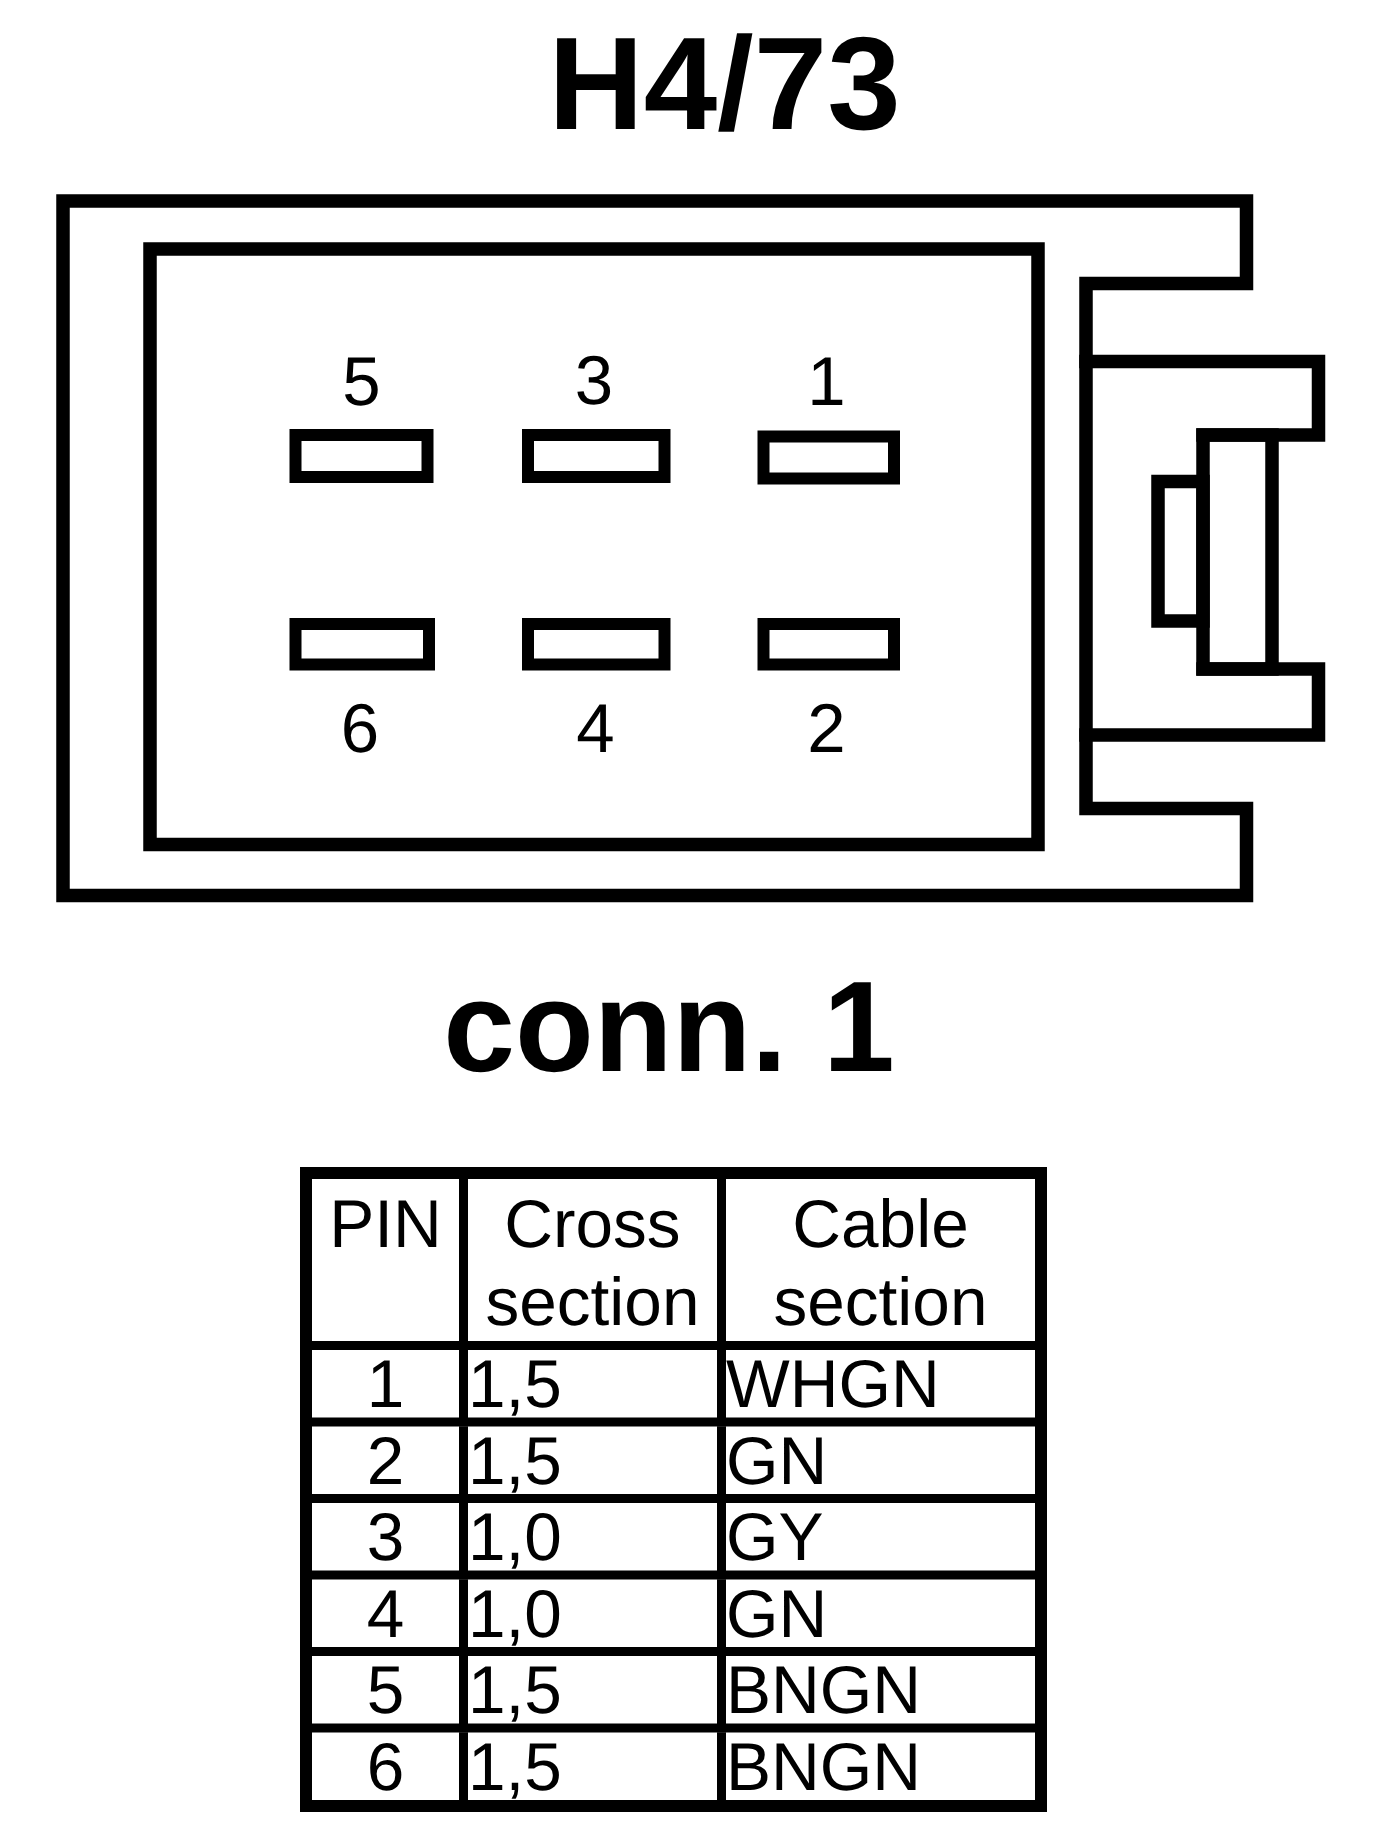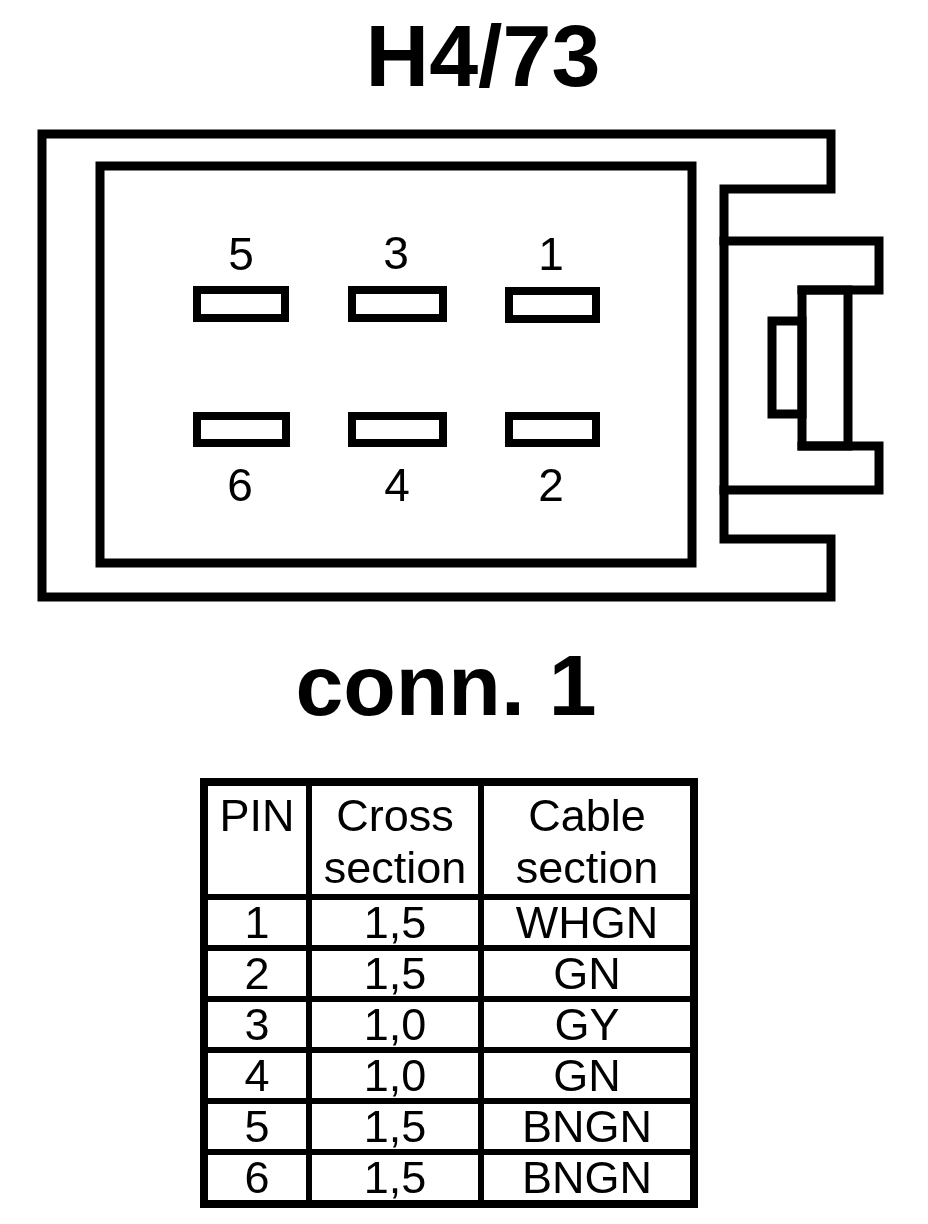--- a/index.html
+++ b/index.html
@@ -88,21 +88,21 @@
     line-height: 1.15;
     padding: 4px 2px 0 2px;
   }
   table.pin-table td {
     height: 42px;
     vertical-align: middle;
     line-height: 1;
     padding: 0;
   }
   td.c-pin  { text-align: center; }
-  td.c-left { text-align: center; padding-left: 12px; }
+  td.c-left { text-align: left; padding-left: 12px; }
 </style>
 </head>
 <body>
 
 <div class="page">
 
   <div class="title">H4/73</div>
 
   <svg class="connector" width="928" height="630" viewBox="0 0 928 630">
 

